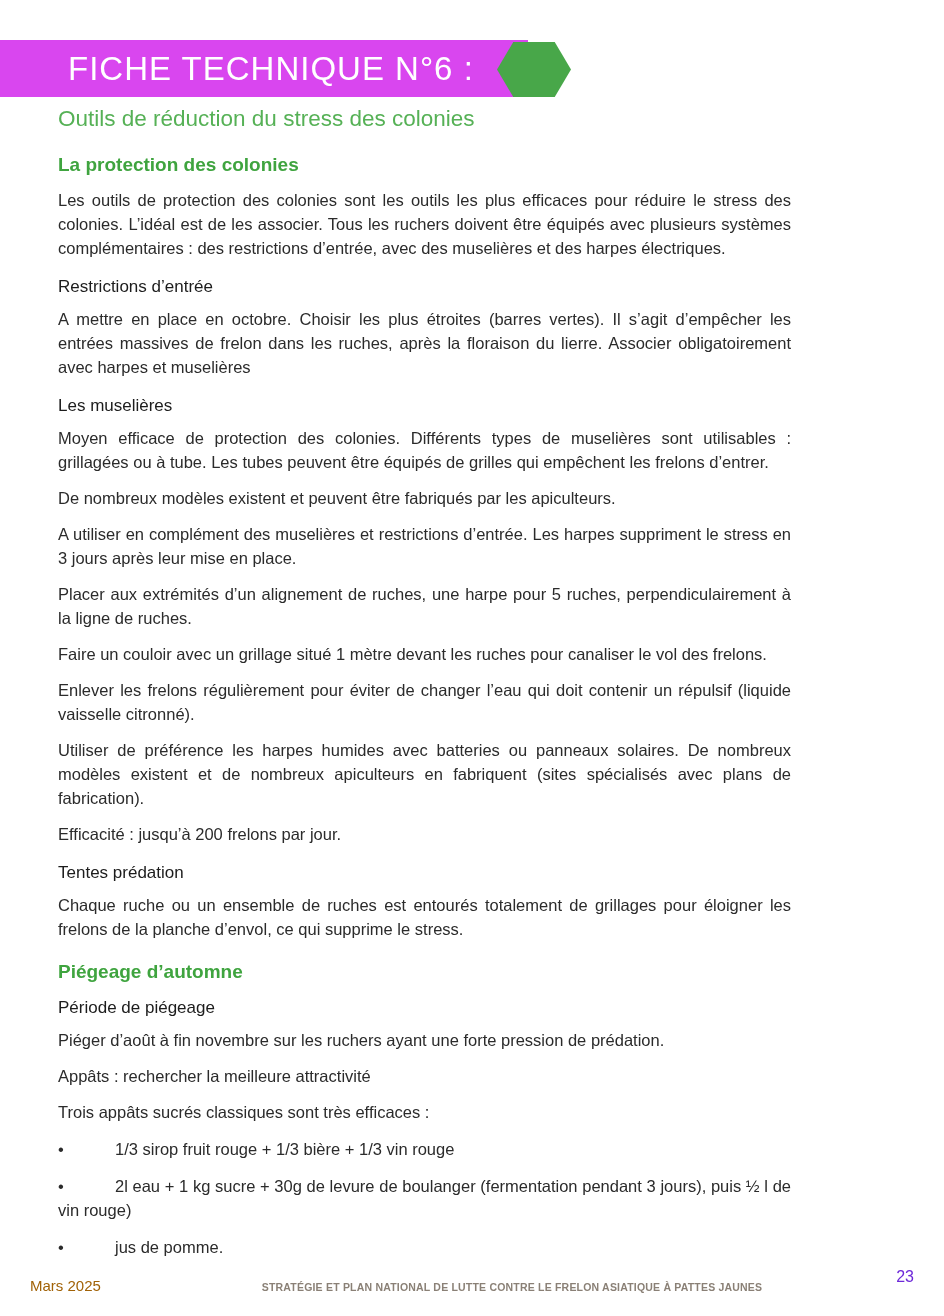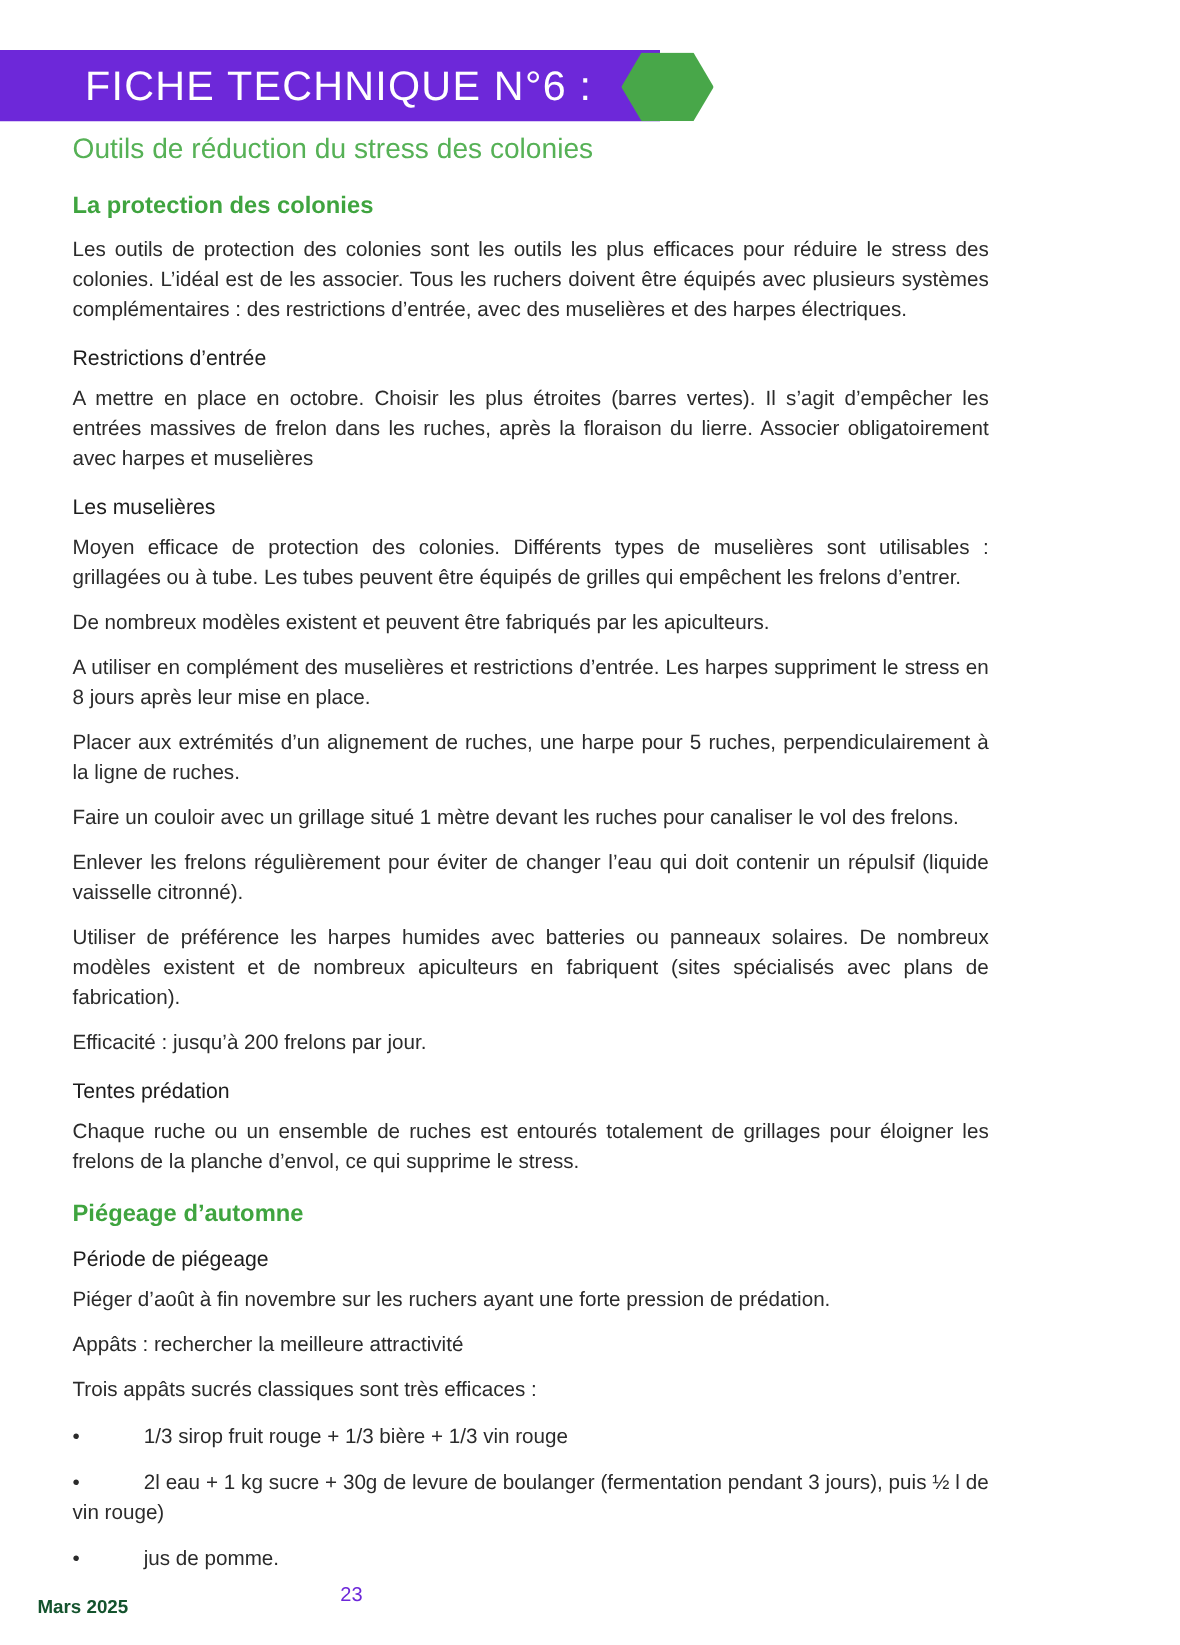--- a/index.html
+++ b/index.html
@@ -8,21 +8,21 @@
     width:944px;height:1316px;
     background:#ffffff;
     font-family:"Liberation Sans",sans-serif;
     color:#2b2b2b;
     overflow:hidden;
   }
   
   .banner{
     position:absolute;top:40px;left:0;
     width:528px;height:57px;
-    background:#6d28d9;
+    background:#d946ef;
   }
   .banner-title{
     color:#ffffff;
     font-size:33px;
     line-height:57px;
     padding-left:68px;
     letter-spacing:1px;
     font-weight:400;
     white-space:nowrap;
   }
@@ -81,23 +81,22 @@
   }
   
   .footer{
     position:absolute;
     left:30px;right:30px;bottom:22px;
     display:flex;
     align-items:flex-end;
   }
   .footer-date{
     font-size:15px;
-    color:#14532d;
+    color:#a16207;
     width:170px;
-    font-weight:bold;
   }
   .footer-title{
     flex:1;
     text-align:center;
     font-size:10.5px;
     font-weight:bold;
     color:#8a8076;
     letter-spacing:0.2px;
     padding-bottom:1px;
   }
@@ -125,21 +124,21 @@
     <h2 class="h2">La protection des colonies</h2>
     <p class="p">Les outils de protection des colonies sont les outils les plus efficaces pour réduire le stress des colonies. L’idéal est de les associer. Tous les ruchers doivent être équipés avec plusieurs systèmes complémentaires : des restrictions d’entrée, avec des muselières et des harpes électriques.</p>
 
     <h3 class="h3">Restrictions d’entrée</h3>
     <p class="p">A mettre en place en octobre. Choisir les plus étroites (barres vertes). Il s’agit d’empêcher les entrées massives de frelon dans les ruches, après la floraison du lierre. Associer obligatoirement avec harpes et muselières</p>
 
     <h3 class="h3">Les muselières</h3>
     <p class="p">Moyen efficace de protection des colonies. Différents types de muselières sont utilisables : grillagées ou à tube. Les tubes peuvent être équipés de grilles qui empêchent les frelons d’entrer.</p>
     <p class="p">De nombreux modèles existent et peuvent être fabriqués par les apiculteurs.</p>
 
-    <p class="p">A utiliser en complément des muselières et restrictions d’entrée. Les harpes suppriment le stress en 8 jours après leur mise en place.</p>
+    <p class="p">A utiliser en complément des muselières et restrictions d’entrée. Les harpes suppriment le stress en 3 jours après leur mise en place.</p>
     <p class="p">Placer aux extrémités d’un alignement de ruches, une harpe pour 5 ruches, perpendiculairement à la ligne de ruches.</p>
     <p class="p">Faire un couloir avec un grillage situé 1 mètre devant les ruches pour canaliser le vol des frelons.</p>
     <p class="p">Enlever les frelons régulièrement pour éviter de changer l’eau qui doit contenir un répulsif (liquide vaisselle citronné).</p>
     <p class="p">Utiliser de préférence les harpes humides avec batteries ou panneaux solaires. De nombreux modèles existent et de nombreux apiculteurs en fabriquent (sites spécialisés avec plans de fabrication).</p>
     <p class="p">Efficacité : jusqu’à 200 frelons par jour.</p>
 
     <h3 class="h3">Tentes prédation</h3>
     <p class="p">Chaque ruche ou un ensemble de ruches est entourés totalement de grillages pour éloigner les frelons de la planche d’envol, ce qui supprime le stress.</p>
 
     <h2 class="h2">Piégeage d’automne</h2>
@@ -148,16 +147,17 @@
     <p class="p">Appâts : rechercher la meilleure attractivité</p>
     <p class="p">Trois appâts sucrés classiques sont très efficaces :</p>
 
     <p class="li"><span class="marker">•</span><span>1/3 sirop fruit rouge + 1/3 bière + 1/3 vin rouge</span></p>
     <p class="li"><span class="marker">•</span><span>2l eau + 1 kg sucre + 30g de levure de boulanger (fermentation pendant 3 jours), puis ½ l de vin rouge)</span></p>
     <p class="li"><span class="marker">•</span><span>jus de pomme.</span></p>
   </div>
 
   <div class="footer">
     <div class="footer-date">Mars 2025</div>
+    <div class="footer-title">STRATÉGIE ET PLAN NATIONAL DE LUTTE CONTRE LE FRELON ASIATIQUE À PATTES JAUNES</div>
     <div class="footer-page">23</div>
   </div>
 
 </div>
 
 </body></html>

